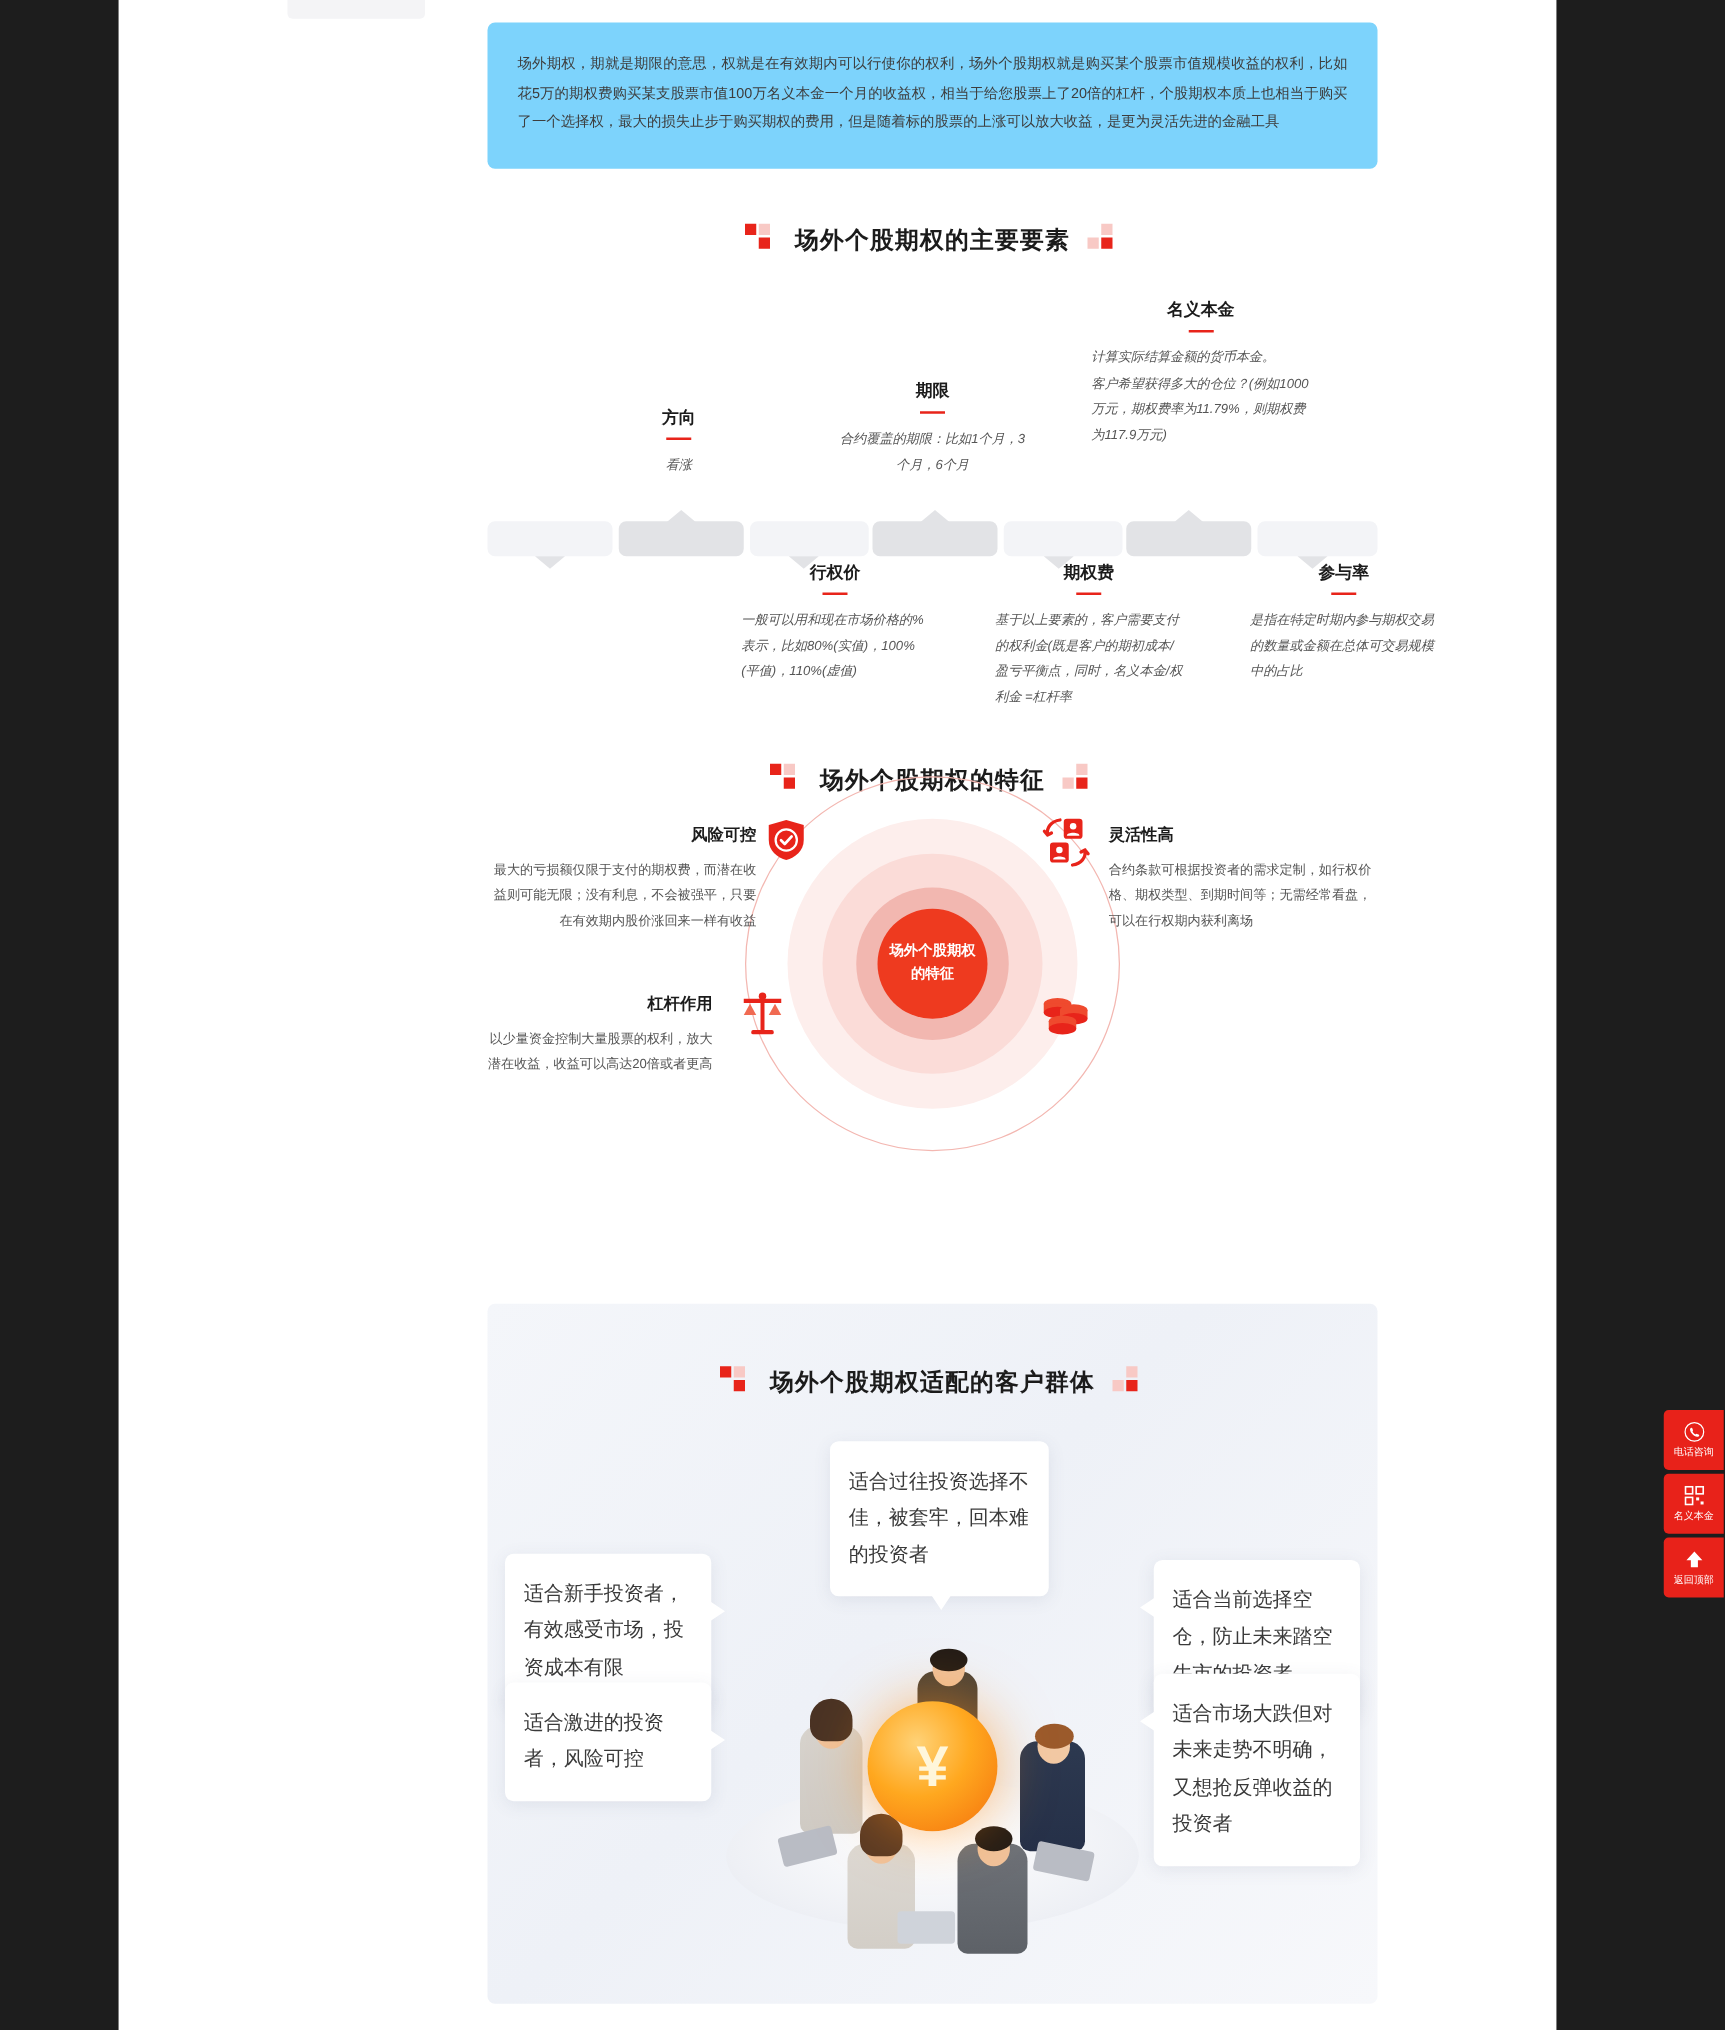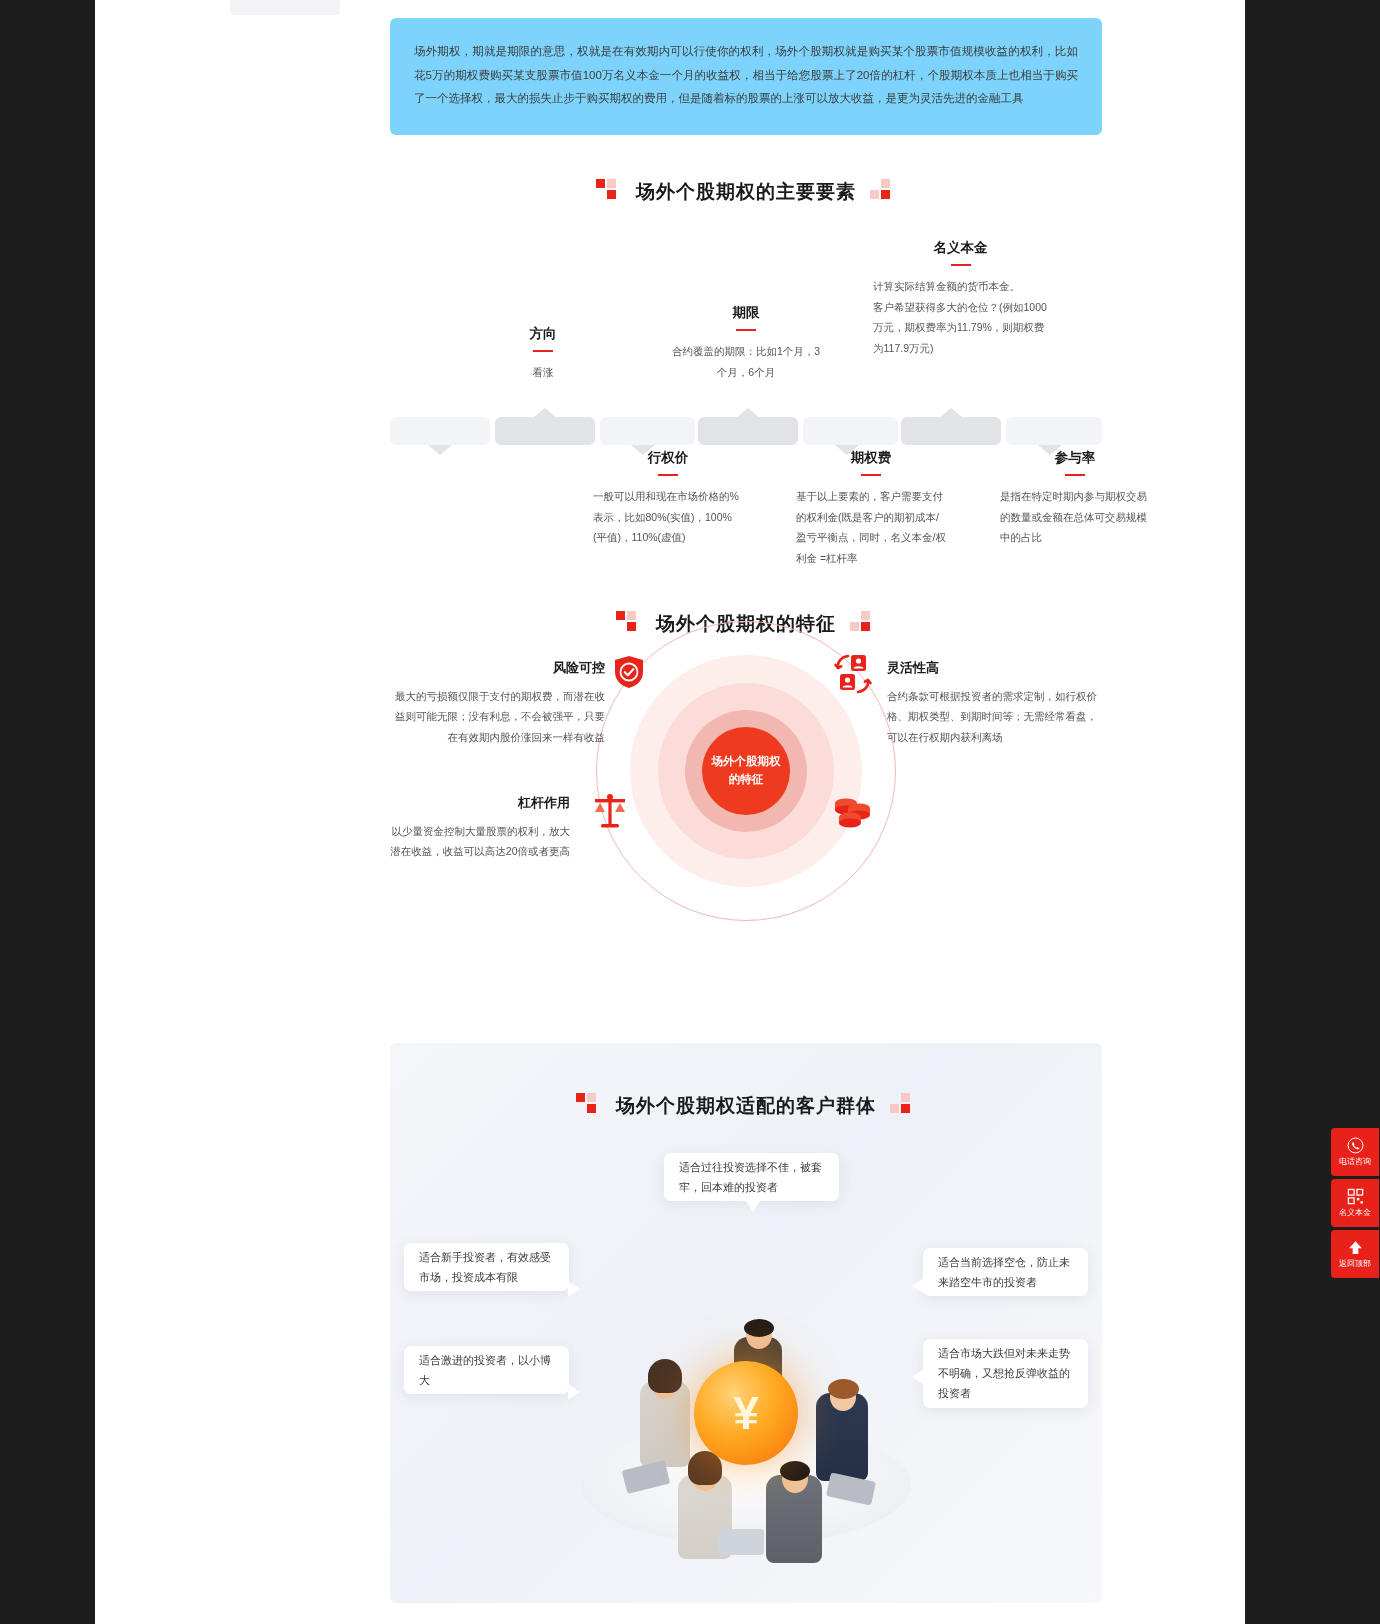--- a/index.html
+++ b/index.html
@@ -43,21 +43,21 @@
   .deco.flip .s3 { left:11px; top:11px; background:#e8241a; }
 
   
   .elements { position:relative; margin-top:44px; height:360px; }
   .el-top { position:relative; height:170px; }
   .el-bot { position:relative; margin-top:28px; height:140px; }
 
   .el-col { position:absolute; width:150px; }
   .el-title { font-size:13.5px; font-weight:bold; color:#1b1b1b; text-align:center; }
   .el-rule { width:20px; height:2.5px; background:#e8241a; margin:7px auto 10px auto; }
-  .el-desc { font-size:10.5px; line-height:1.95; color:#555; }
+  .el-desc { font-size:10.5px; line-height:1.95; color:#555;font-style:italic; }
   .el-desc.center { text-align:center; }
 
   
   .bar-wrap { position:absolute; left:0; top:178px; width:712px; height:28px; }
   .bar-seg { position:absolute; top:0; height:28px; background:#f3f4f7; border-radius:6px; }
   .bar-seg.dark { background:#e2e3e6; }
   .notch { position:absolute; top:-9px; width:0; height:0;
     border-left:12px solid transparent; border-right:12px solid transparent;
     border-bottom:10px solid #e2e3e6; }
   .notch.down { top:28px; border-bottom:none; border-top:10px solid #e2e3e6; }
@@ -83,22 +83,22 @@
   .ficon { position:absolute; width:34px; height:34px; }
 
   
   .cust-panel {
     position:relative; margin-top:52px; height:560px; border-radius:6px;
     background:linear-gradient(135deg,#f4f6fa 0%,#eef1f7 45%,#f7f8fb 100%);
     overflow:hidden;
   }
   .cust-panel .sec-head { padding-top:50px; position:relative; z-index:3; }
   .bubble {
-    position:absolute; background:#fff; border-radius:7px; padding:4px 15px;
-    font-size:11px; line-height:1.85; color:#3a3a3a; width:165px;
+    position:absolute; background:#fff; border-radius:7px; padding:18px 15px;
+    font-size:16px; line-height:1.85; color:#3a3a3a; width:165px;
     box-shadow:0 3px 14px rgba(80,90,120,.10); z-index:3;
   }
   .bubble:after { content:""; position:absolute; width:0; height:0; }
   .bubble.top:after { left:50%; bottom:-11px; margin-left:-7px;
     border-left:8px solid transparent; border-right:8px solid transparent; border-top:12px solid #fff; }
   .bubble.l:after { right:-11px; top:38px;
     border-top:8px solid transparent; border-bottom:8px solid transparent; border-left:12px solid #fff; }
   .bubble.r:after { left:-11px; top:30px;
     border-top:8px solid transparent; border-bottom:8px solid transparent; border-right:12px solid #fff; }
 
@@ -308,21 +308,21 @@
         <span class="deco flip">
             <i class="s1"></i>
             <i class="s2"></i>
             <i class="s3"></i>
           </span>
       </div>
 
       <div class="bubble top" style="left:274px; top:110px; width:175px;">适合过往投资选择不佳，被套牢，回本难的投资者</div>
       <div class="bubble l" style="left:14px; top:200px;">适合新手投资者，有效感受市场，投资成本有限</div>
       <div class="bubble r" style="right:14px; top:205px;">适合当前选择空仓，防止未来踏空牛市的投资者</div>
-      <div class="bubble l" style="left:14px; top:303px;">适合激进的投资者，以小博大</div>
+      <div class="bubble l" style="left:14px; top:303px;">适合激进的投资者，风险可控</div>
       <div class="bubble r" style="right:14px; top:296px;">适合市场大跌但对未来走势不明确，又想抢反弹收益的投资者</div>
 
       <div class="scene">
         <div class="table-top"></div>
 
         <div class="person" style="left:168px; bottom:168px; width:48px; height:80px; background:linear-gradient(180deg,#4e4436 0%,#5b4a3a 100%);"></div>
         <div class="ph" style="left:180px; bottom:236px; width:26px; height:28px; background:#f0c29a;"></div>
         <div class="ph" style="left:178px; bottom:248px; width:30px; height:18px; background:#241c16;"></div>
 
         <div class="person" style="left:74px; bottom:118px; width:50px; height:86px; background:linear-gradient(180deg,#d7d3cd 0%,#cfcac3 100%);"></div>

